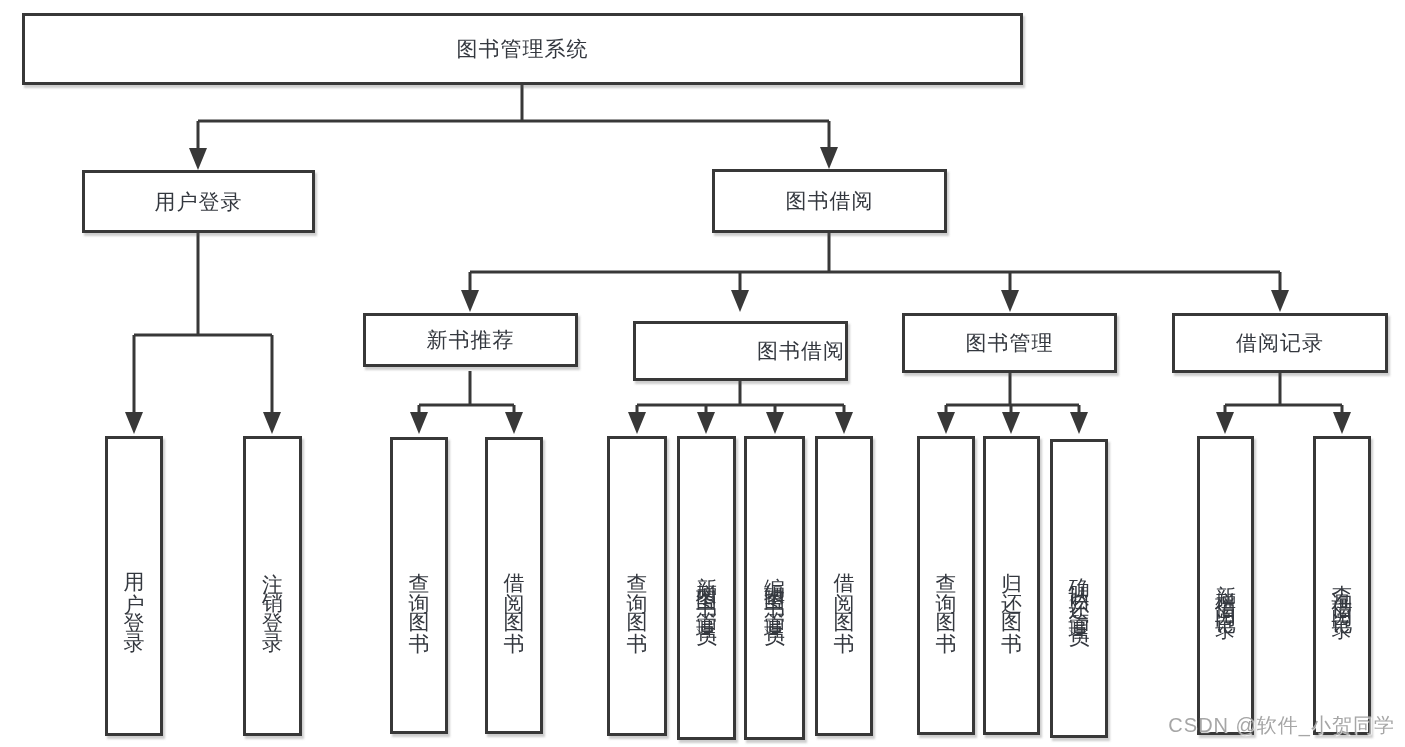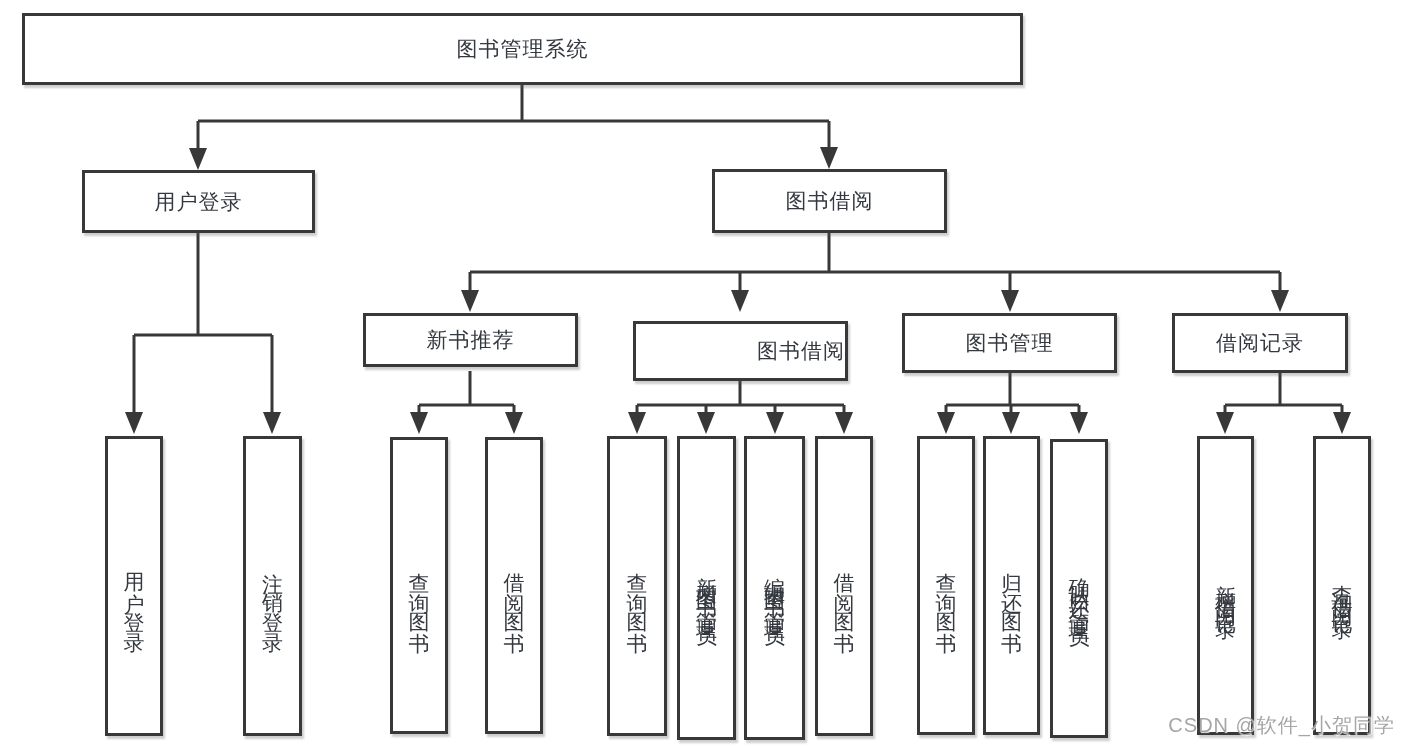--- a/index.html
+++ b/index.html
@@ -112,21 +112,21 @@
 
   <div class="node" style="left:363px; top:313px; width:215px; height:54px;">
     <span>新书推荐</span>
   </div>
   <div class="node" style="left:633px; top:321px; width:215px; height:60px;justify-content:flex-end;">
     <span>图书借阅</span>
   </div>
   <div class="node" style="left:902px; top:313px; width:215px; height:60px;">
     <span>图书管理</span>
   </div>
-  <div class="node" style="left:1172px; top:313px; width:176px; height:60px;">
+  <div class="node" style="left:1172px; top:313px; width:216px; height:60px;">
     <span>借阅记录</span>
   </div>
 
   <div class="node vnode" style="left:105px; top:436px; width:58px; height:300px;">
     <span class="sp-wide">用户登录</span>
   </div>
   <div class="node vnode" style="left:243px; top:436px; width:59px; height:300px;">
     <span class="sp-wide">注销登录</span>
   </div>
 

